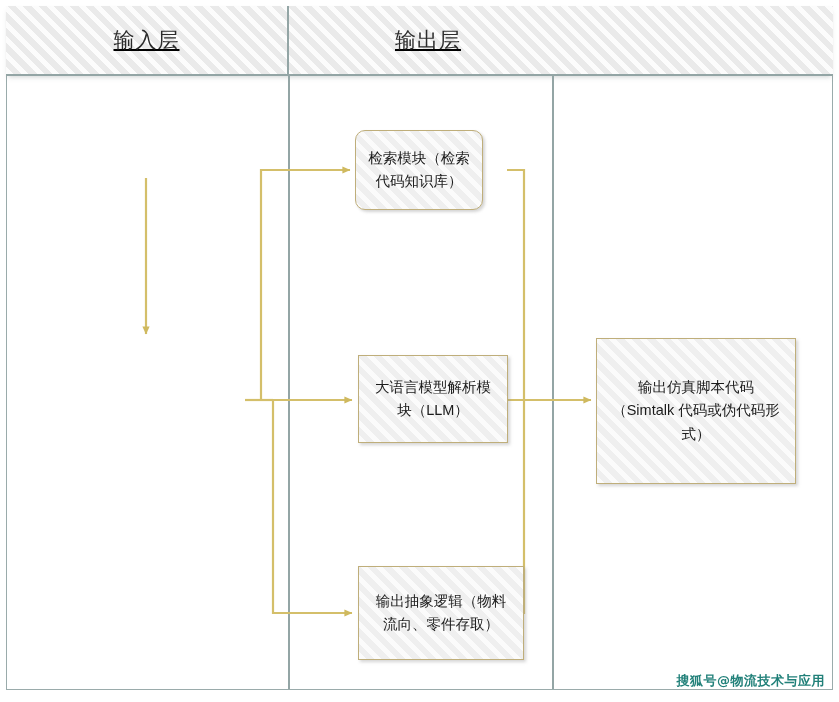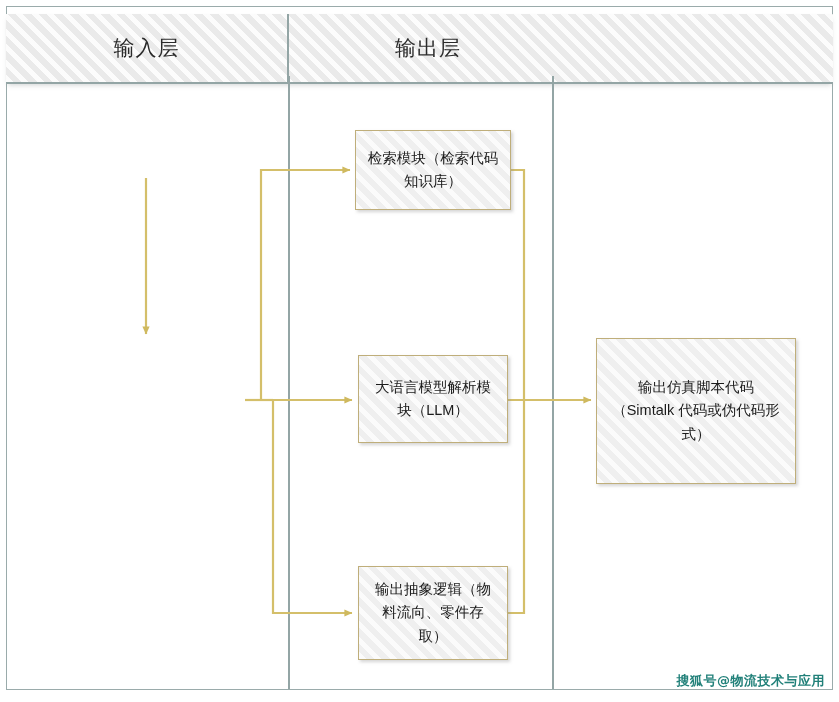--- a/index.html
+++ b/index.html
@@ -28,35 +28,36 @@
     width: 827px;
     height: 684px;
     border: 1px solid #9aabab;
     box-sizing: border-box;
     background: transparent;
   }
 
   .lane-header-row {
     position: absolute;
     left: 6px;
-    top: 14px;
+    top: 6px;
     width: 827px;
     height: 70px;
     box-sizing: border-box;
     border-bottom: 2px solid #93a5a5;
     background-color: #eaeaea;
     background-image: repeating-linear-gradient(
         45deg,
         rgba(255,255,255,0.85) 0px,
         rgba(255,255,255,0.85) 5px,
         rgba(233,233,233,0.0) 5px,
         rgba(233,233,233,0.0) 11px
     );
     box-shadow: 0 3px 5px -2px rgba(120,130,130,0.35);
     display: flex;
+    text-decoration: underline;
   }
 
   .lane-header {
     box-sizing: border-box;
     height: 100%;
     display: flex;
     align-items: center;
     justify-content: center;
     font-size: 21px;
     color: #2b2b2b;
@@ -108,23 +109,23 @@
 
   .node-text {
     display: block;
     width: 100%;
     white-space: pre-line;
   }
 
   
   #node-start  { left: 70px;  top: 120px; width: 152px; height: 58px; }
   #node-example{ left: 45px;  top: 338px; width: 200px; height: 122px; }
-  #node-retrieve{left: 355px; top: 130px; width: 156px; height: 80px; }
+  #node-retrieve{left: 355px; top: 130px; width: 128px; height: 80px; border-radius: 10px; }
   #node-llm    { left: 358px; top: 355px; width: 150px; height: 88px; }
-  #node-logic  { left: 358px; top: 566px; width: 150px; height: 94px; }
+  #node-logic  { left: 358px; top: 566px; width: 166px; height: 94px; }
   #node-output { left: 596px; top: 338px; width: 200px; height: 146px; }
 
   
   #wires {
     position: absolute;
     left: 0;
     top: 0;
     width: 839px;
     height: 702px;
     pointer-events: none;

